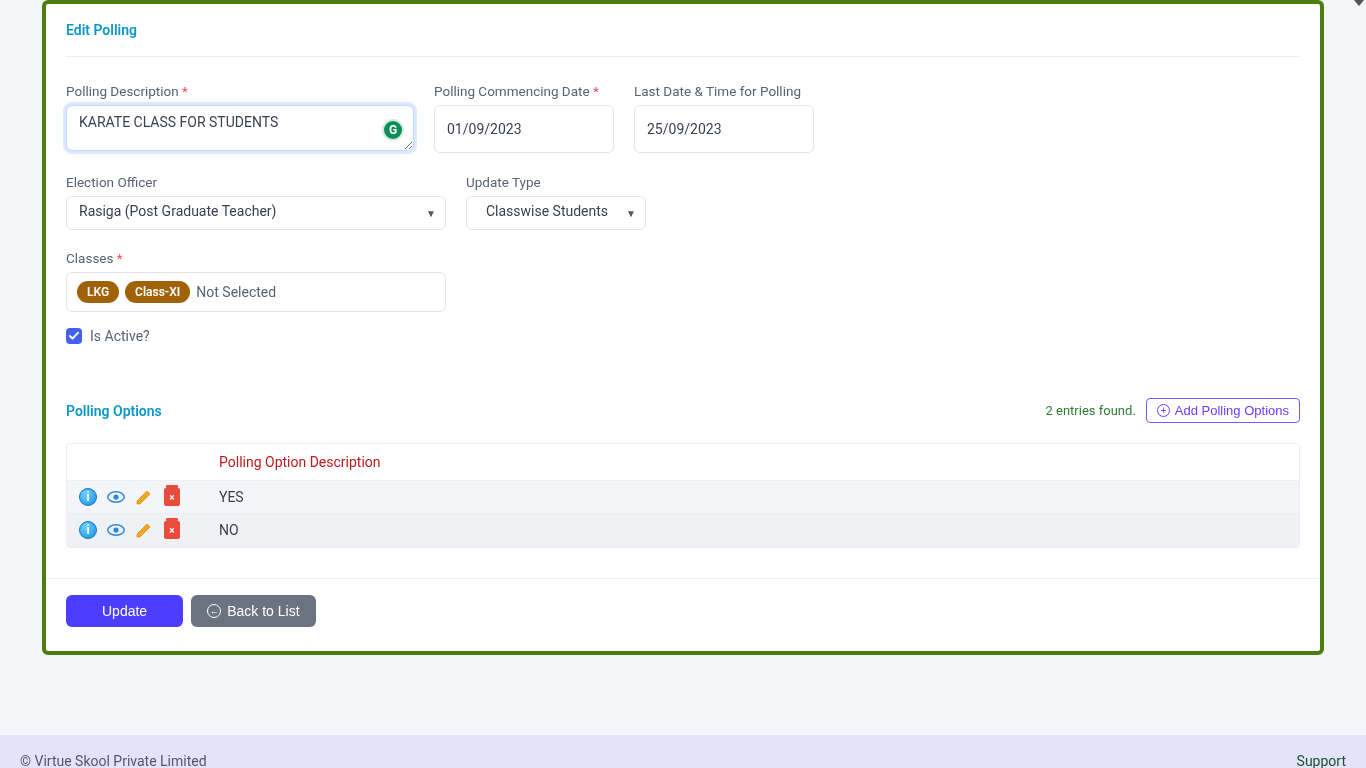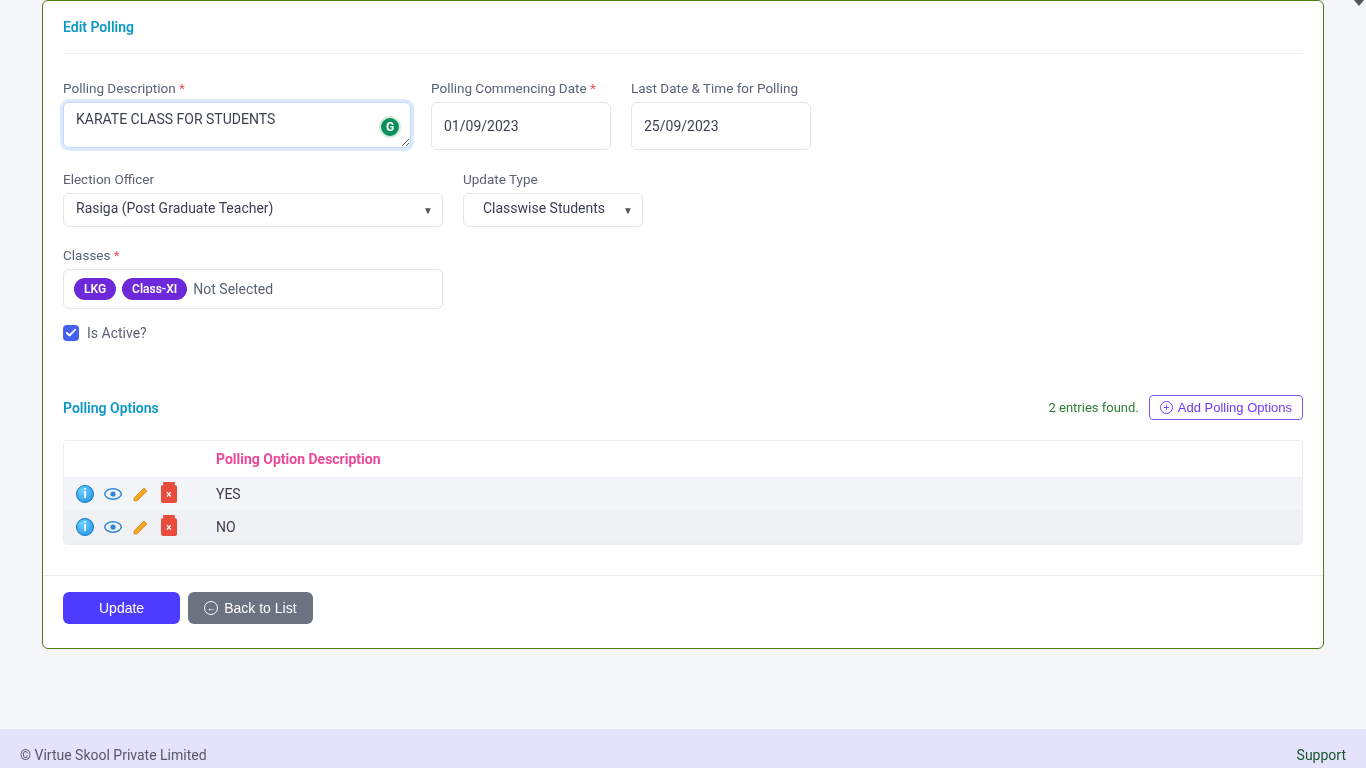--- a/index.html
+++ b/index.html
@@ -10,21 +10,21 @@
     font-size: 14px;
     color: #2e3a4e;
     overflow-y: scroll;
   }
   .page {
     padding: 0 42px 40px 42px;
   }
   .card {
     background: #ffffff;
     border-radius: 6px;
-    border: 1px solid #4d7c0f;
+    border: 4px solid #4d7c0f;
     box-shadow: 0 1px 2px rgba(0,0,0,0.02);
   }
   .card-inner {
     padding: 10px 20px 30px 20px;
   }
   .section-title {
     color: #0b98c6;
     font-weight: 600;
     font-size: 14px;
     padding: 8px 0 18px 0;
@@ -133,21 +133,21 @@
     min-height: 40px;
     padding: 6px 10px;
     border: 1px solid #e3e5ec;
     border-radius: 6px;
     display: flex;
     align-items: center;
     gap: 6px;
     flex-wrap: wrap;
   }
   .chip {
-    background: #6d28d9;
+    background: #a16207;
     color: #fff;
     font-size: 12px;
     font-weight: 600;
     padding: 4px 10px;
     border-radius: 999px;
     cursor: pointer;
   }
   .multi-placeholder {
     color: #5a6275;
     font-size: 14px;
@@ -216,21 +216,21 @@
     border-radius: 4px;
     overflow: hidden;
     margin-top: 16px;
   }
   .thead {
     display: flex;
     background: #fff;
     border-bottom: 1px solid #eceef3;
   }
   .th-actions { width: 140px; padding: 10px 12px; }
-  .th-desc { flex: 1; padding: 10px 12px; font-weight: 700; color: #ec4899; }
+  .th-desc { flex: 1; padding: 10px 12px; font-weight: 400; color: #b91c1c; }
   .trow {
     display: flex;
     border-bottom: 1px solid #eceef3;
   }
   .trow:nth-child(odd) { background: #f4f5f8; }
   .trow:nth-child(even) { background: #f0f1f5; }
   .td-actions {
     width: 140px;
     padding: 6px 12px;
     display: flex;

